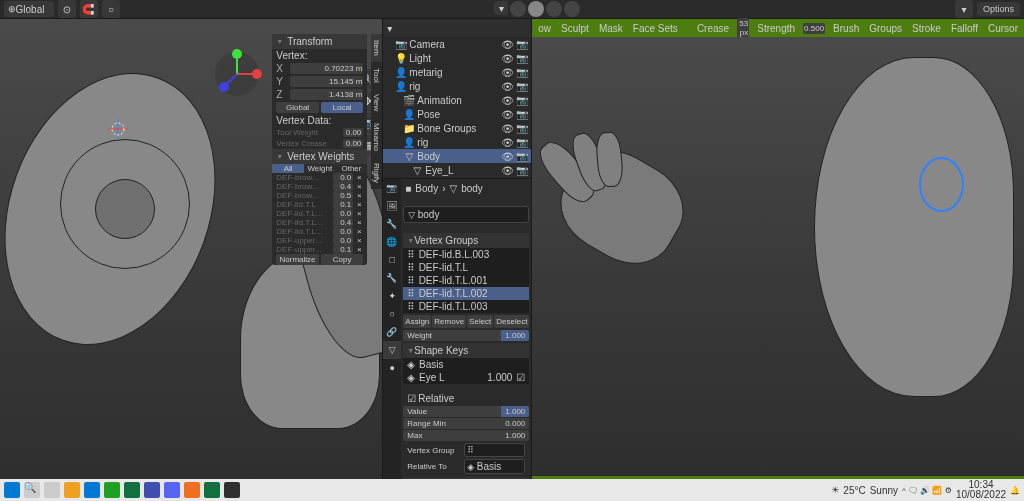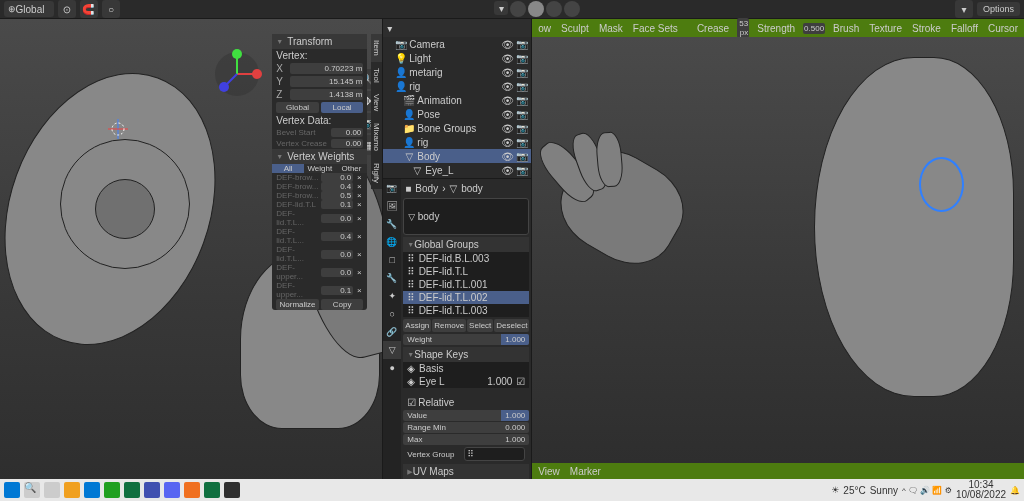--- a/index.html
+++ b/index.html
@@ -38,21 +38,21 @@
 .out-icon { width: 12px; text-align: center; }
 .out-name { flex: 1; overflow: hidden; white-space: nowrap; }
 .out-vis { display: flex; gap: 1px; }
 .indent { display: inline-block; }
 .props { flex: 1; overflow: hidden; display: flex; }
 .props-tabs { width: 18px; background: #232323; display: flex; flex-direction: column; }
 .props-tab { width: 18px; height: 18px; display: flex; align-items: center; justify-content: center; font-size: 9px; }
 .props-tab.active { background: #3a3a3a; }
 .props-body { flex: 1; overflow: hidden; padding: 2px; }
 .crumb { display: flex; align-items: center; gap: 4px; padding: 2px; font-size: 9px; }
-.name-field { background: #1e1e1e; border: 1px solid #444; border-radius: 3px; padding: 12px 4px; margin: 2px 0; font-size: 9px; }
+.name-field { background: #1e1e1e; border: 1px solid #444; border-radius: 3px; padding: 2px 4px; margin: 10px 0; font-size: 9px; }
 .section-h { background: #333; padding: 2px 4px; margin-top: 2px; font-size: 9px; display: flex; align-items: center; }
 .vg-list { background: #1e1e1e; max-height: 70px; overflow: hidden; }
 .vg-row { display: flex; padding: 1px 4px; align-items: center; font-size: 8px; gap: 4px; }
 .vg-row.sel { background: #4a5f8a; }
 .btn-row { display: flex; gap: 1px; margin: 2px 0; }
 .sm-btn { flex: 1; background: #3e3e3e; text-align: center; padding: 2px; border-radius: 2px; font-size: 8px; }
 .slider { display: flex; background: #3e3e3e; border-radius: 2px; margin: 1px 0; }
 .slider-l { flex: 1; padding: 1px 4px; font-size: 8px; }
 .slider-v { padding: 1px 4px; font-size: 8px; background: #4a5f8a; border-radius: 0 2px 2px 0; }
 .slider-v.nobg { background: transparent; }
@@ -71,21 +71,21 @@
 .tb-icon { width: 16px; height: 16px; background: #ccc; border-radius: 2px; }
 .tb-weather { display: flex; align-items: center; gap: 4px; font-size: 9px; color: #333; margin-left: auto; }
 .tb-tray { display: flex; align-items: center; gap: 3px; font-size: 8px; color: #333; }
 .tb-time { text-align: center; font-size: 8px; color: #333; line-height: 10px; }
 .blue-circle { position: absolute; width: 45px; height: 55px; border: 2px solid #3080ff; border-radius: 50%; top: 120px; right: 60px; }
 .options-btn { background: #383838; padding: 2px 6px; border-radius: 3px; font-size: 9px; }
 .wf-shape { position: absolute; background: #888; border: 1px solid #222; }
 .tri { font-size: 7px; color: #777; }
 .vweights-panel .n-row { padding: 0 4px; }
 .vw-name { flex: 1; font-size: 8px; color: #666; overflow: hidden; }
-.vw-val { width: 32px; background: #3e3e3e; text-align: right; padding: 0 2px; font-size: 8px; border-radius: 2px; }
+.vw-val { width: 20px; background: #3e3e3e; text-align: right; padding: 0 2px; font-size: 8px; border-radius: 2px; }
 .vw-dot { width: 8px; text-align: center; font-size: 8px; }
 .tab-row { display: flex; }
 .tab-b { flex: 1; background: #2e2e2e; text-align: center; padding: 0; font-size: 8px; }
 .tab-b.active { background: #4a5f8a; }
 </style>
 </head>
 <body>
 
 <div class="app">
   <div class="topbar">
@@ -163,21 +163,21 @@
               <div class="n-val">1.4138 m</div>
             </div>
           <div class="n-row">
               <div class="n-btn2">Global</div>
               <div class="n-btn2 blue">Local</div>
             </div>
           <div class="n-row">
               <span>Vertex Data:</span>
             </div>
           <div class="n-row">
-              <span class="vw-name">Bevel Start</span>
+              <span class="vw-name">Tool Weight</span>
               <div class="vw-val">0.00</div>
             </div>
           <div class="n-row">
               <span class="vw-name">Vertex Crease</span>
               <div class="vw-val">0.00</div>
             </div>
           <div class="n-header">
               <span class="tri">▼</span>
               <span>Vertex Weights</span>
             </div>
@@ -340,21 +340,21 @@
           <div class="crumb">
               <span>■</span>
               <span>Body</span>
               <span>›</span>
               <span>▽</span>
               <span>body</span>
             </div>
           <div class="name-field">▽ <span>body</span></div>
           <div class="section-h">
               <span class="tri">▼ </span>
-              <span>Global Groups</span>
+              <span>Vertex Groups</span>
             </div>
           <div class="vg-list">
             <div class="vg-row">
                 <span>⠿</span>
                 <span>DEF-lid.B.L.003</span>
               </div>
             <div class="vg-row">
                 <span>⠿</span>
                 <span>DEF-lid.T.L</span>
               </div>
@@ -410,20 +410,24 @@
               <span class="slider-l">Range Min</span>
               <span class="slider-v nobg">0.000</span>
             </div>
           <div class="slider">
               <span class="slider-l">Max</span>
               <span class="slider-v nobg">1.000</span>
             </div>
           <div class="n-row">
               <span style="flex:1;font-size:8px">Vertex Group</span>
               <div class="name-field" style="flex:1;margin:0;padding:1px 2px">⠿</div>
+            </div>
+          <div class="n-row">
+              <span style="flex:1;font-size:8px">Relative To</span>
+              <div class="name-field" style="flex:1;margin:0;padding:1px 2px">◈ <span>Basis</span></div>
             </div>
           <div class="section-h">
               <span class="tri">▶ </span>
               <span>UV Maps</span>
             </div>
         </div>
       </div>
     </div>
 
     <div class="viewport-right">
@@ -431,21 +435,21 @@
         <span class="vp-hdr-item">ow</span>
         <span class="vp-hdr-item">Sculpt</span>
         <span class="vp-hdr-item">Mask</span>
         <span class="vp-hdr-item">Face Sets</span>
         <span style="flex:0.3"></span>
         <span class="vp-hdr-item">Crease</span>
         <div class="n-val" style="width:30px">53 px</div>
         <span class="vp-hdr-item">Strength</span>
         <div class="n-val" style="width:30px">0.500</div>
         <span class="vp-hdr-item">Brush</span>
-        <span class="vp-hdr-item">Texture</span>
+        <span class="vp-hdr-item">Groups</span>
         <span class="vp-hdr-item">Stroke</span>
         <span class="vp-hdr-item">Falloff</span>
         <span class="vp-hdr-item">Cursor</span>
       </div>
       <div class="vp-img" style="height:calc(100% - 36px)">
         <div class="wf-shape" style="right:10px;top:20px;width:200px;height:340px;border-radius:50% 40% 40% 50%"></div>
         <div class="wf-shape" style="left:30px;top:120px;width:120px;height:100px;border-radius:40%;transform:rotate(30deg);background:#7a7a7a"></div>
         <div class="wf-shape" style="left:20px;top:100px;width:30px;height:70px;border-radius:40%;transform:rotate(-40deg);background:#808080"></div>
         <div class="wf-shape" style="left:45px;top:95px;width:25px;height:60px;border-radius:40%;transform:rotate(-20deg);background:#808080"></div>
         <div class="wf-shape" style="left:65px;top:95px;width:25px;height:55px;border-radius:40%;transform:rotate(-5deg);background:#808080"></div>

